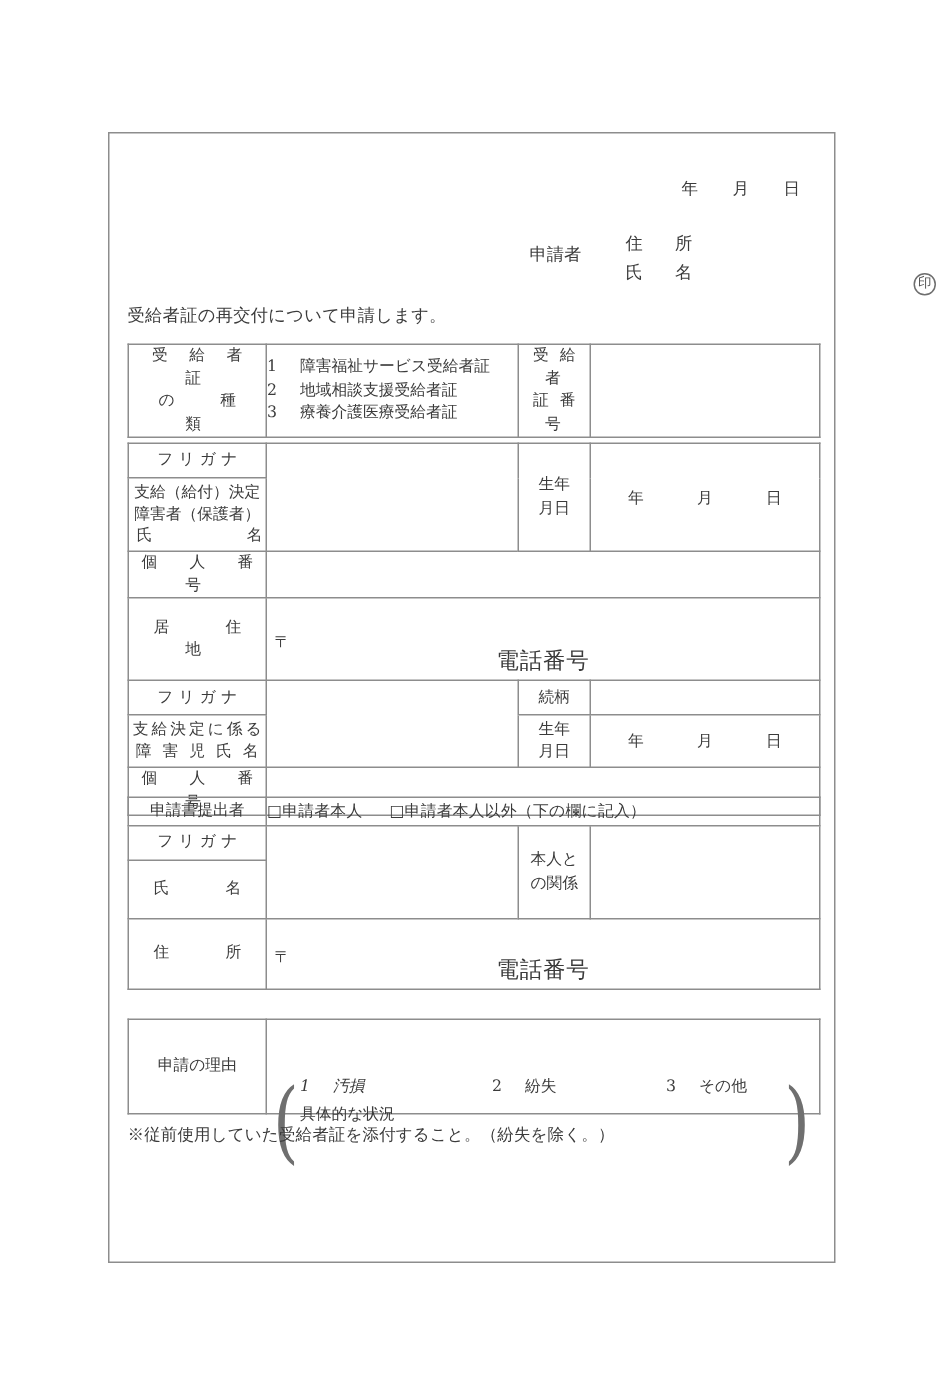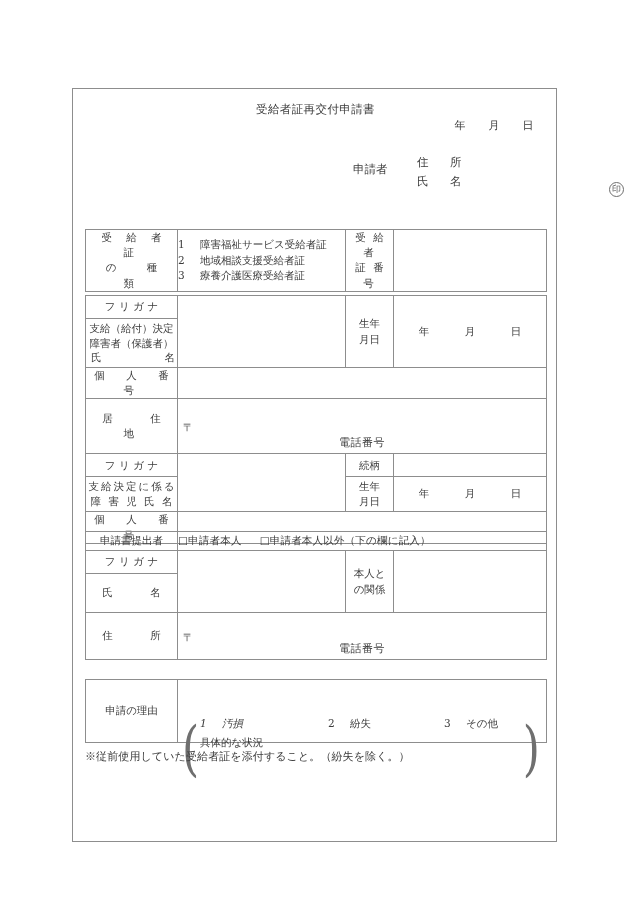--- a/index.html
+++ b/index.html
@@ -148,21 +148,21 @@
   .type-list div { white-space: nowrap; }
   .type-list .num { display: inline-block; width: 22px; }
   .ymd {
     text-align: center;
     letter-spacing: 0.2px;
   }
   .ymd span { display: inline-block; width: 46px; text-align: center; }
   .postal { padding: 3px 0 0 5px; font-size: 10.5px; }
   .tel {
     text-align: center;
-    font-size: 11px;
+    font-size: 15px;
     padding-right: 28px;
     letter-spacing: 0.5px;
   }
   
   .mynum {
     display: flex;
     height: 100%;
     width: 100%;
   }
   .mynum i {
@@ -218,38 +218,38 @@
 </style>
 </head>
 <body>
 
 <div class="page">
 
 
   <div class="outer-frame">
     <div class="inner">
 
-      <div class="doc-title">受給者証再交付申請書</div>
 
       <div class="date-line">
         <span>年</span><span>月</span><span>日</span>
       </div>
 
 
       <div class="applicant-block">
         <div class="ab-who">申請者</div>
         <div class="ab-row">
           <span class="ab-label">住　所</span>
         </div>
         <div class="ab-row">
           <span class="ab-label">氏　名</span>
         </div>
         <div class="seal">印</div>
       </div>
 
+      <div class="lead-text">受給者証の再交付について申請します。</div>
 
       <table class="tbl" style="left:12px; top:140px; width:461px;">
         <colgroup>
             <col style="width:92px">
             <col style="width:168px">
             <col style="width:48px">
             <col style="width:153px">
           </colgroup>
         <tbody>
         <tr>

